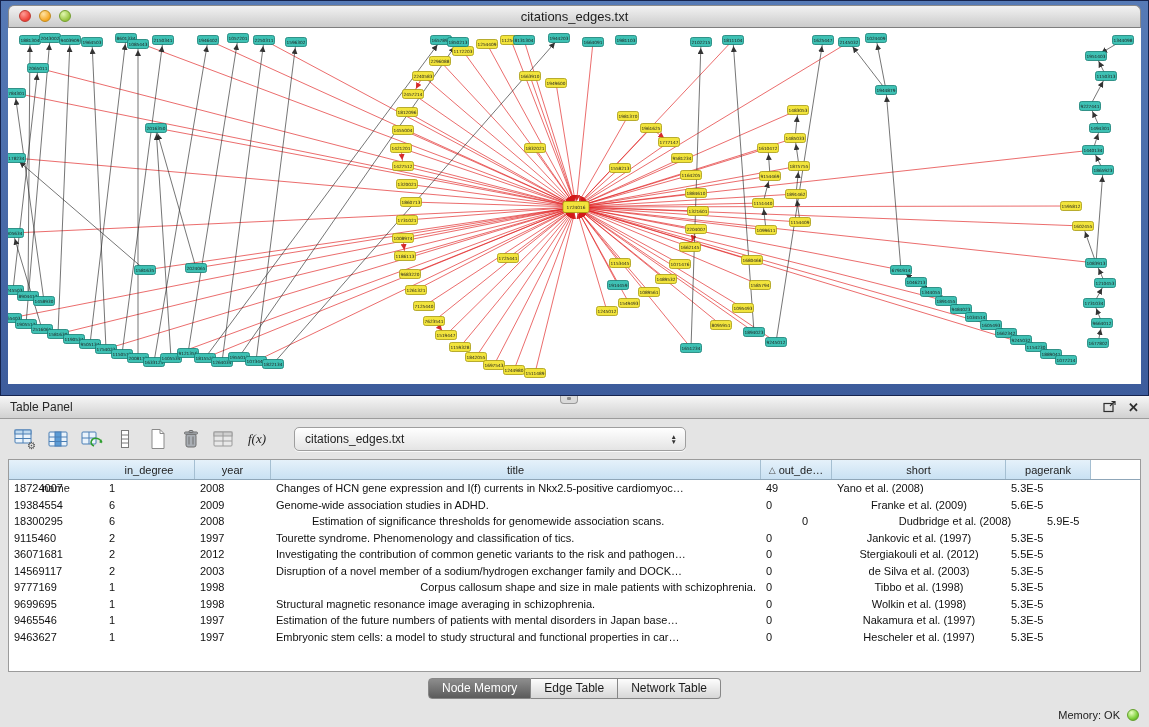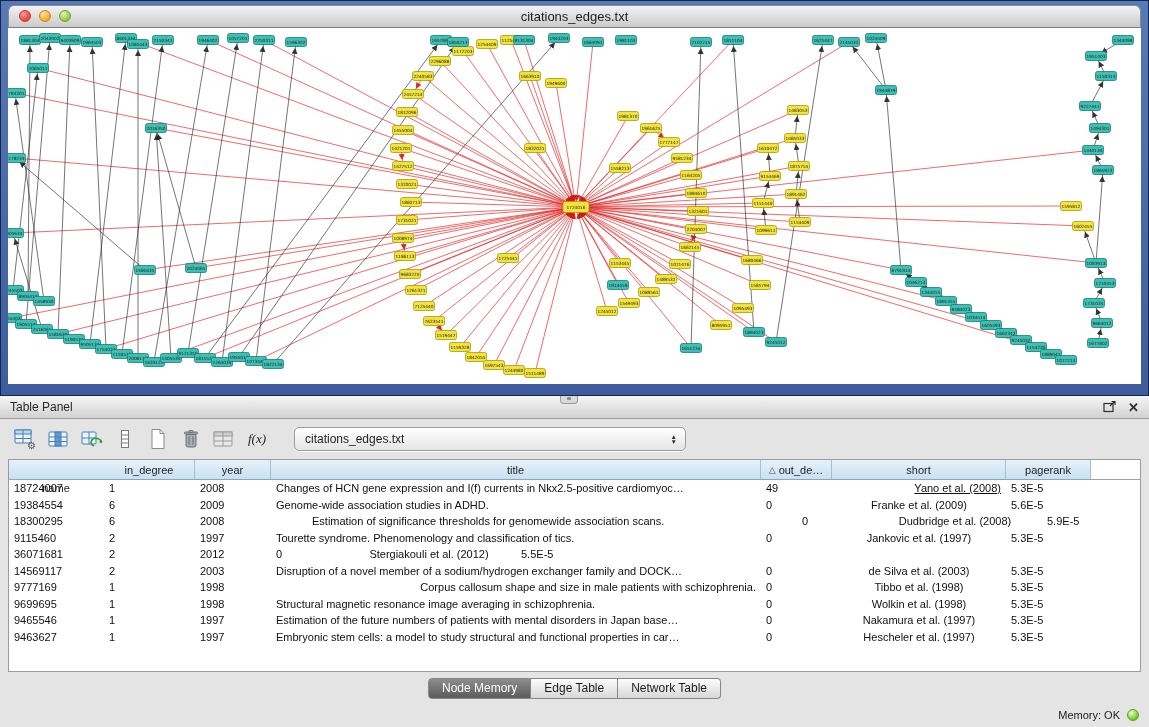--- a/index.html
+++ b/index.html
@@ -967,21 +967,21 @@
         </div>
         <div class="th filler"></div>
       </div>
     <div class="tbody">
         <div class="tr">
           <div class="td" style="width: 95px; text-align: left;">18724007</div>
           <div class="td" style="width: 91px; text-align: left;">1</div>
           <div class="td" style="width: 76px; text-align: left;">2008</div>
           <div class="td" style="width: 490px; text-align: left;">Changes of HCN gene expression and I(f) currents in Nkx2.5-positive cardiomyoc…</div>
           <div class="td" style="width: 71px; text-align: left;">49</div>
-          <div class="td" style="width: 174px; text-align: right; text-decoration: underline;">Yano et al. (2008)</div>
+          <div class="td" style="width: 174px; text-align: left;">Yano et al. (2008)</div>
           <div class="td" style="width: 85px; text-align: left;">5.3E-5</div>
         </div>
         <div class="tr">
           <div class="td" style="width: 95px; text-align: left;">19384554</div>
           <div class="td" style="width: 91px; text-align: left;">6</div>
           <div class="td" style="width: 76px; text-align: left;">2009</div>
           <div class="td" style="width: 490px; text-align: left;">Genome-wide association studies in ADHD.</div>
           <div class="td" style="width: 71px; text-align: left;">0</div>
           <div class="td" style="width: 174px; text-align: center;">Franke et al. (2009)</div>
           <div class="td" style="width: 85px; text-align: left;">5.6E-5</div>
@@ -1001,20 +1001,21 @@
           <div class="td" style="width: 76px; text-align: left;">1997</div>
           <div class="td" style="width: 490px; text-align: left;">Tourette syndrome. Phenomenology and classification of tics.</div>
           <div class="td" style="width: 71px; text-align: left;">0</div>
           <div class="td" style="width: 174px; text-align: center;">Jankovic et al. (1997)</div>
           <div class="td" style="width: 85px; text-align: left;">5.3E-5</div>
         </div>
         <div class="tr">
           <div class="td" style="width: 95px; text-align: left;">36071681</div>
           <div class="td" style="width: 91px; text-align: left;">2</div>
           <div class="td" style="width: 76px; text-align: left;">2012</div>
+          <div class="td" style="width: 490px; text-align: left;">Investigating the contribution of common genetic variants to the risk and pathogen…</div>
           <div class="td" style="width: 71px; text-align: left;">0</div>
           <div class="td" style="width: 174px; text-align: center;">Stergiakouli et al. (2012)</div>
           <div class="td" style="width: 85px; text-align: left;">5.5E-5</div>
         </div>
         <div class="tr">
           <div class="td" style="width: 95px; text-align: left;">14569117</div>
           <div class="td" style="width: 91px; text-align: left;">2</div>
           <div class="td" style="width: 76px; text-align: left;">2003</div>
           <div class="td" style="width: 490px; text-align: left;">Disruption of a novel member of a sodium/hydrogen exchanger family and DOCK…</div>
           <div class="td" style="width: 71px; text-align: left;">0</div>

